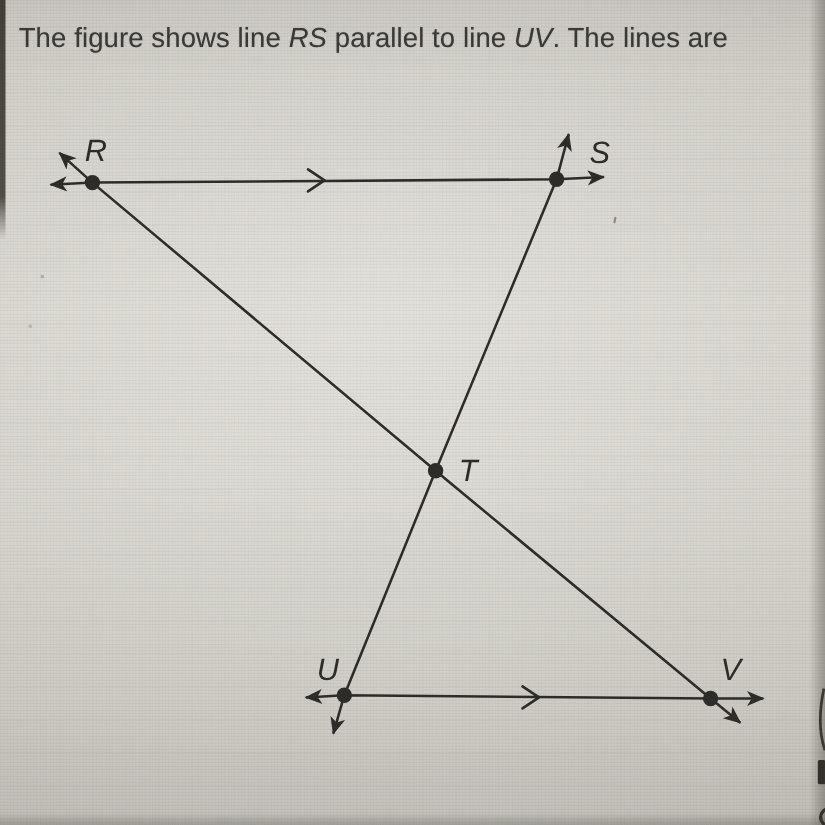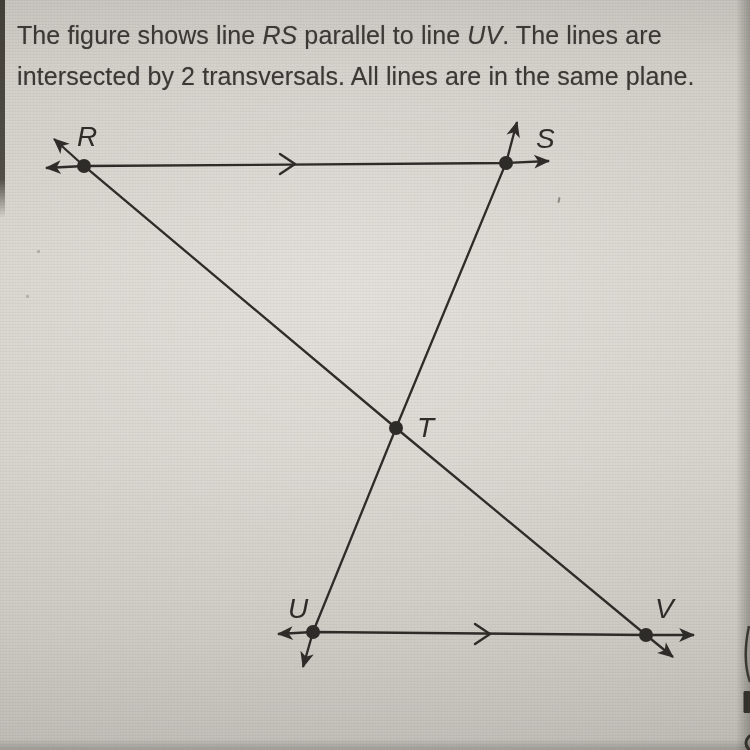--- a/index.html
+++ b/index.html
@@ -51,21 +51,20 @@
 </style>
 </head>
 <body>
 
 <div class="page">
   <div class="bg"></div>
   <div class="texture"></div>
 
   <div class="problem-text">
     <div class="tline"><span>The figure shows line </span><span class="iseg">RS</span><span> parallel to line </span><span class="iseg">UV</span><span>. The lines are</span></div>
-    <div class="tline"><span>intersected by 2 transversals. All lines are in the same plane.</span></div>
   </div>
 
   <svg id="figure-svg" width="750" height="750" viewBox="0 0 750 750">
     <defs>
       <marker id="ah" viewBox="0 0 16 16" markerUnits="userSpaceOnUse" markerWidth="17" markerHeight="17" refX="14.5" refY="8" orient="auto-start-reverse">
         <path id="ah-path" d="M0.5,1.5 L15.5,8 L0.5,14.5 L4.5,8 Z" fill="#2e2c29"></path>
       </marker>
     </defs>
     <g id="figure-content">
         <path d="M46,168 L 84,166 L 506,163 L 549,161" fill="none" stroke="#2e2c29" stroke-width="2.3" marker-start="url(#ah)" marker-end="url(#ah)"></path>

